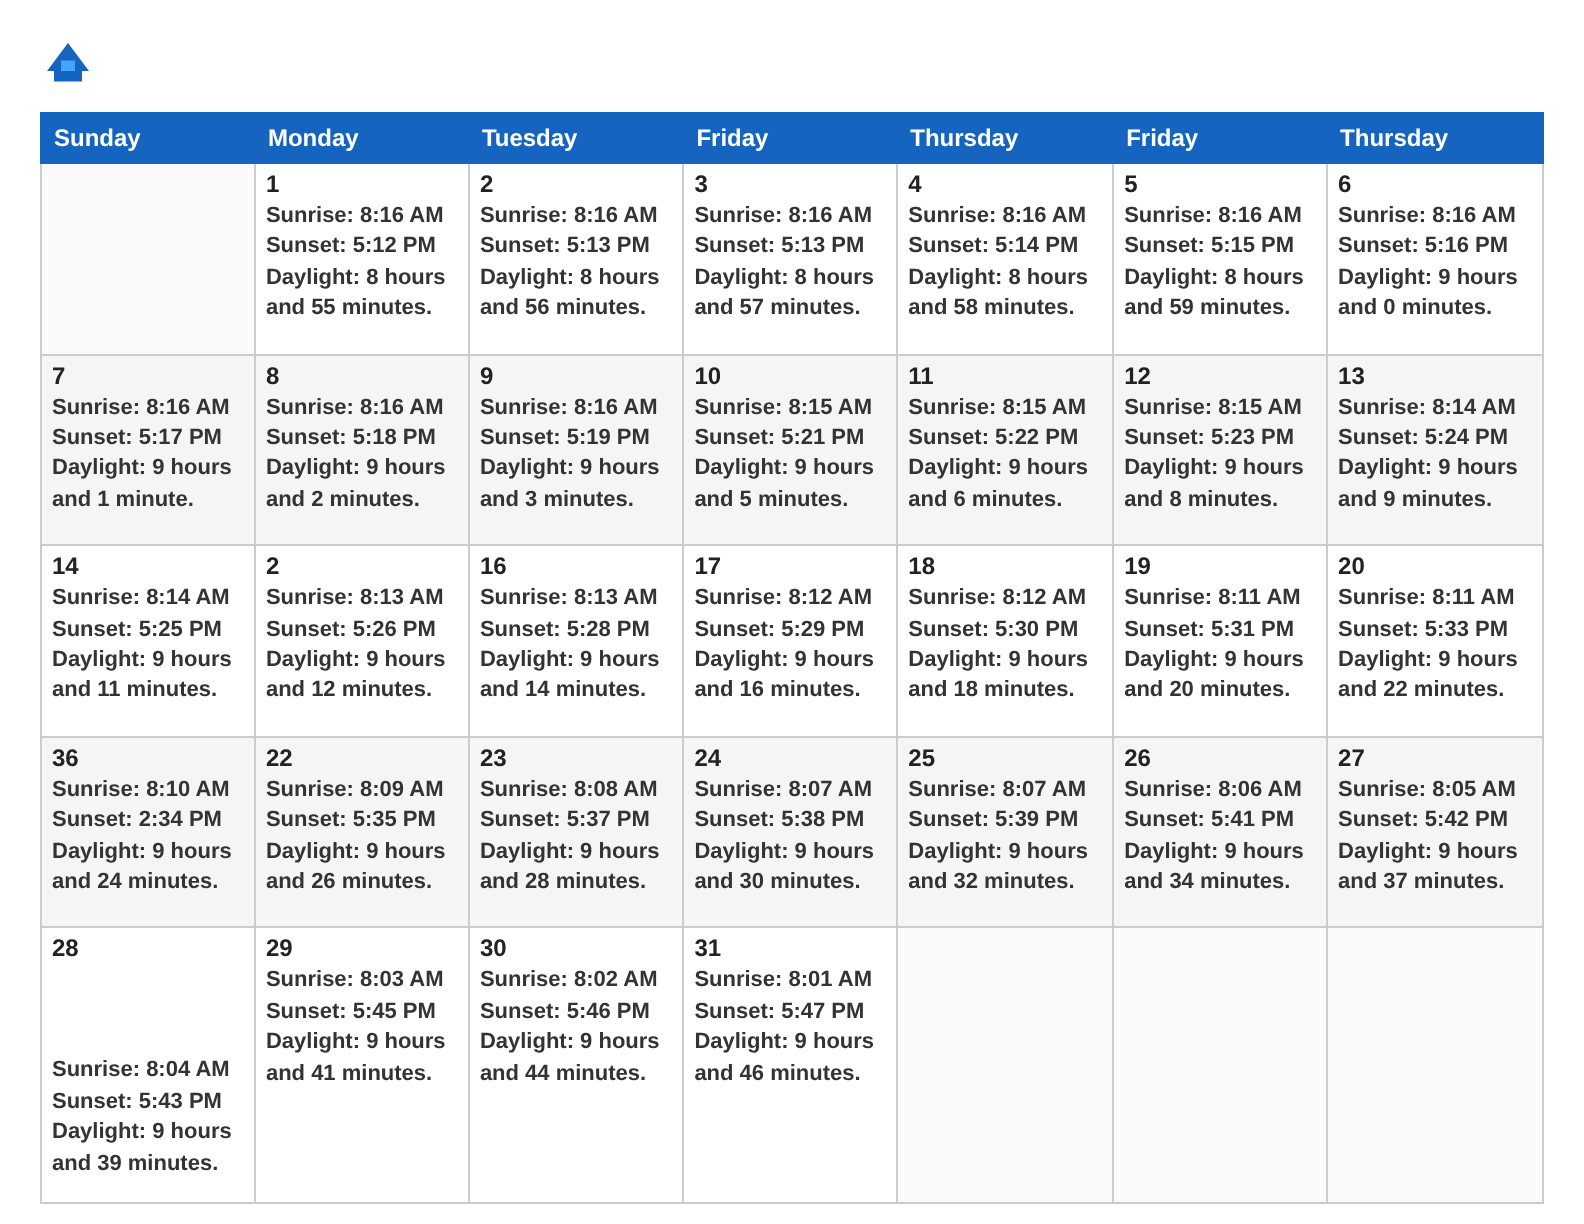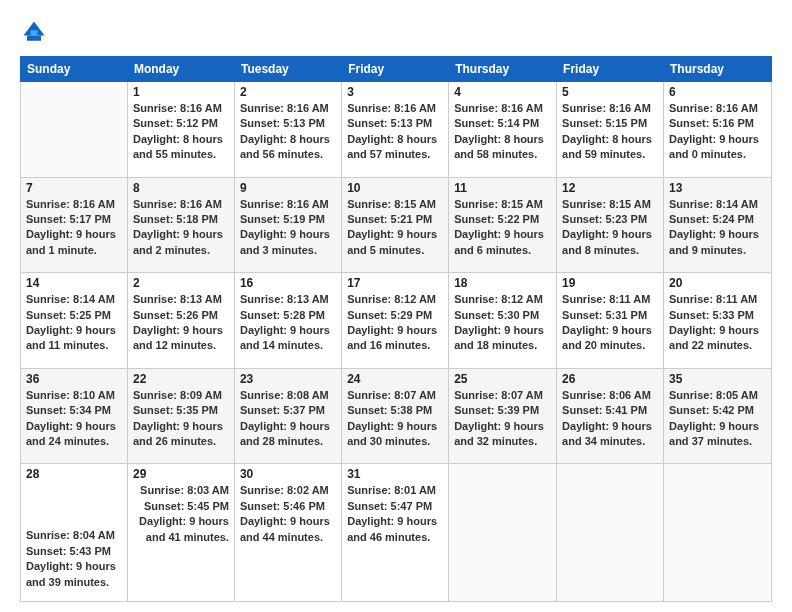--- a/index.html
+++ b/index.html
@@ -279,21 +279,21 @@
             <div class="day-info" style="white-space: pre-line;">Sunrise: 8:11 AM
 Sunset: 5:33 PM
 Daylight: 9 hours
 and 22 minutes.</div>
           </td>
         </tr>
         <tr>
           <td>
             <div class="day-number">36</div>
             <div class="day-info" style="white-space: pre-line;">Sunrise: 8:10 AM
-Sunset: 5:34 PM
+Sunset: 2:34 PM
 Daylight: 9 hours
 and 24 minutes.</div>
           </td>
           <td>
             <div class="day-number">22</div>
             <div class="day-info" style="white-space: pre-line;">Sunrise: 8:09 AM
 Sunset: 5:35 PM
 Daylight: 9 hours
 and 26 minutes.</div>
           </td>
@@ -319,38 +319,38 @@
 and 32 minutes.</div>
           </td>
           <td>
             <div class="day-number">26</div>
             <div class="day-info" style="white-space: pre-line;">Sunrise: 8:06 AM
 Sunset: 5:41 PM
 Daylight: 9 hours
 and 34 minutes.</div>
           </td>
           <td>
-            <div class="day-number">35</div>
+            <div class="day-number">27</div>
             <div class="day-info" style="white-space: pre-line;">Sunrise: 8:05 AM
 Sunset: 5:42 PM
 Daylight: 9 hours
 and 37 minutes.</div>
           </td>
         </tr>
         <tr>
           <td>
             <div class="day-number">28</div>
             <div class="day-info" style="white-space: pre-line; margin-top: 47px;">Sunrise: 8:04 AM
 Sunset: 5:43 PM
 Daylight: 9 hours
 and 39 minutes.</div>
           </td>
           <td>
             <div class="day-number">29</div>
-            <div class="day-info" style="white-space: pre-line; text-align: right;">Sunrise: 8:03 AM
+            <div class="day-info" style="white-space: pre-line;">Sunrise: 8:03 AM
 Sunset: 5:45 PM
 Daylight: 9 hours
 and 41 minutes.</div>
           </td>
           <td>
             <div class="day-number">30</div>
             <div class="day-info" style="white-space: pre-line;">Sunrise: 8:02 AM
 Sunset: 5:46 PM
 Daylight: 9 hours
 and 44 minutes.</div>

